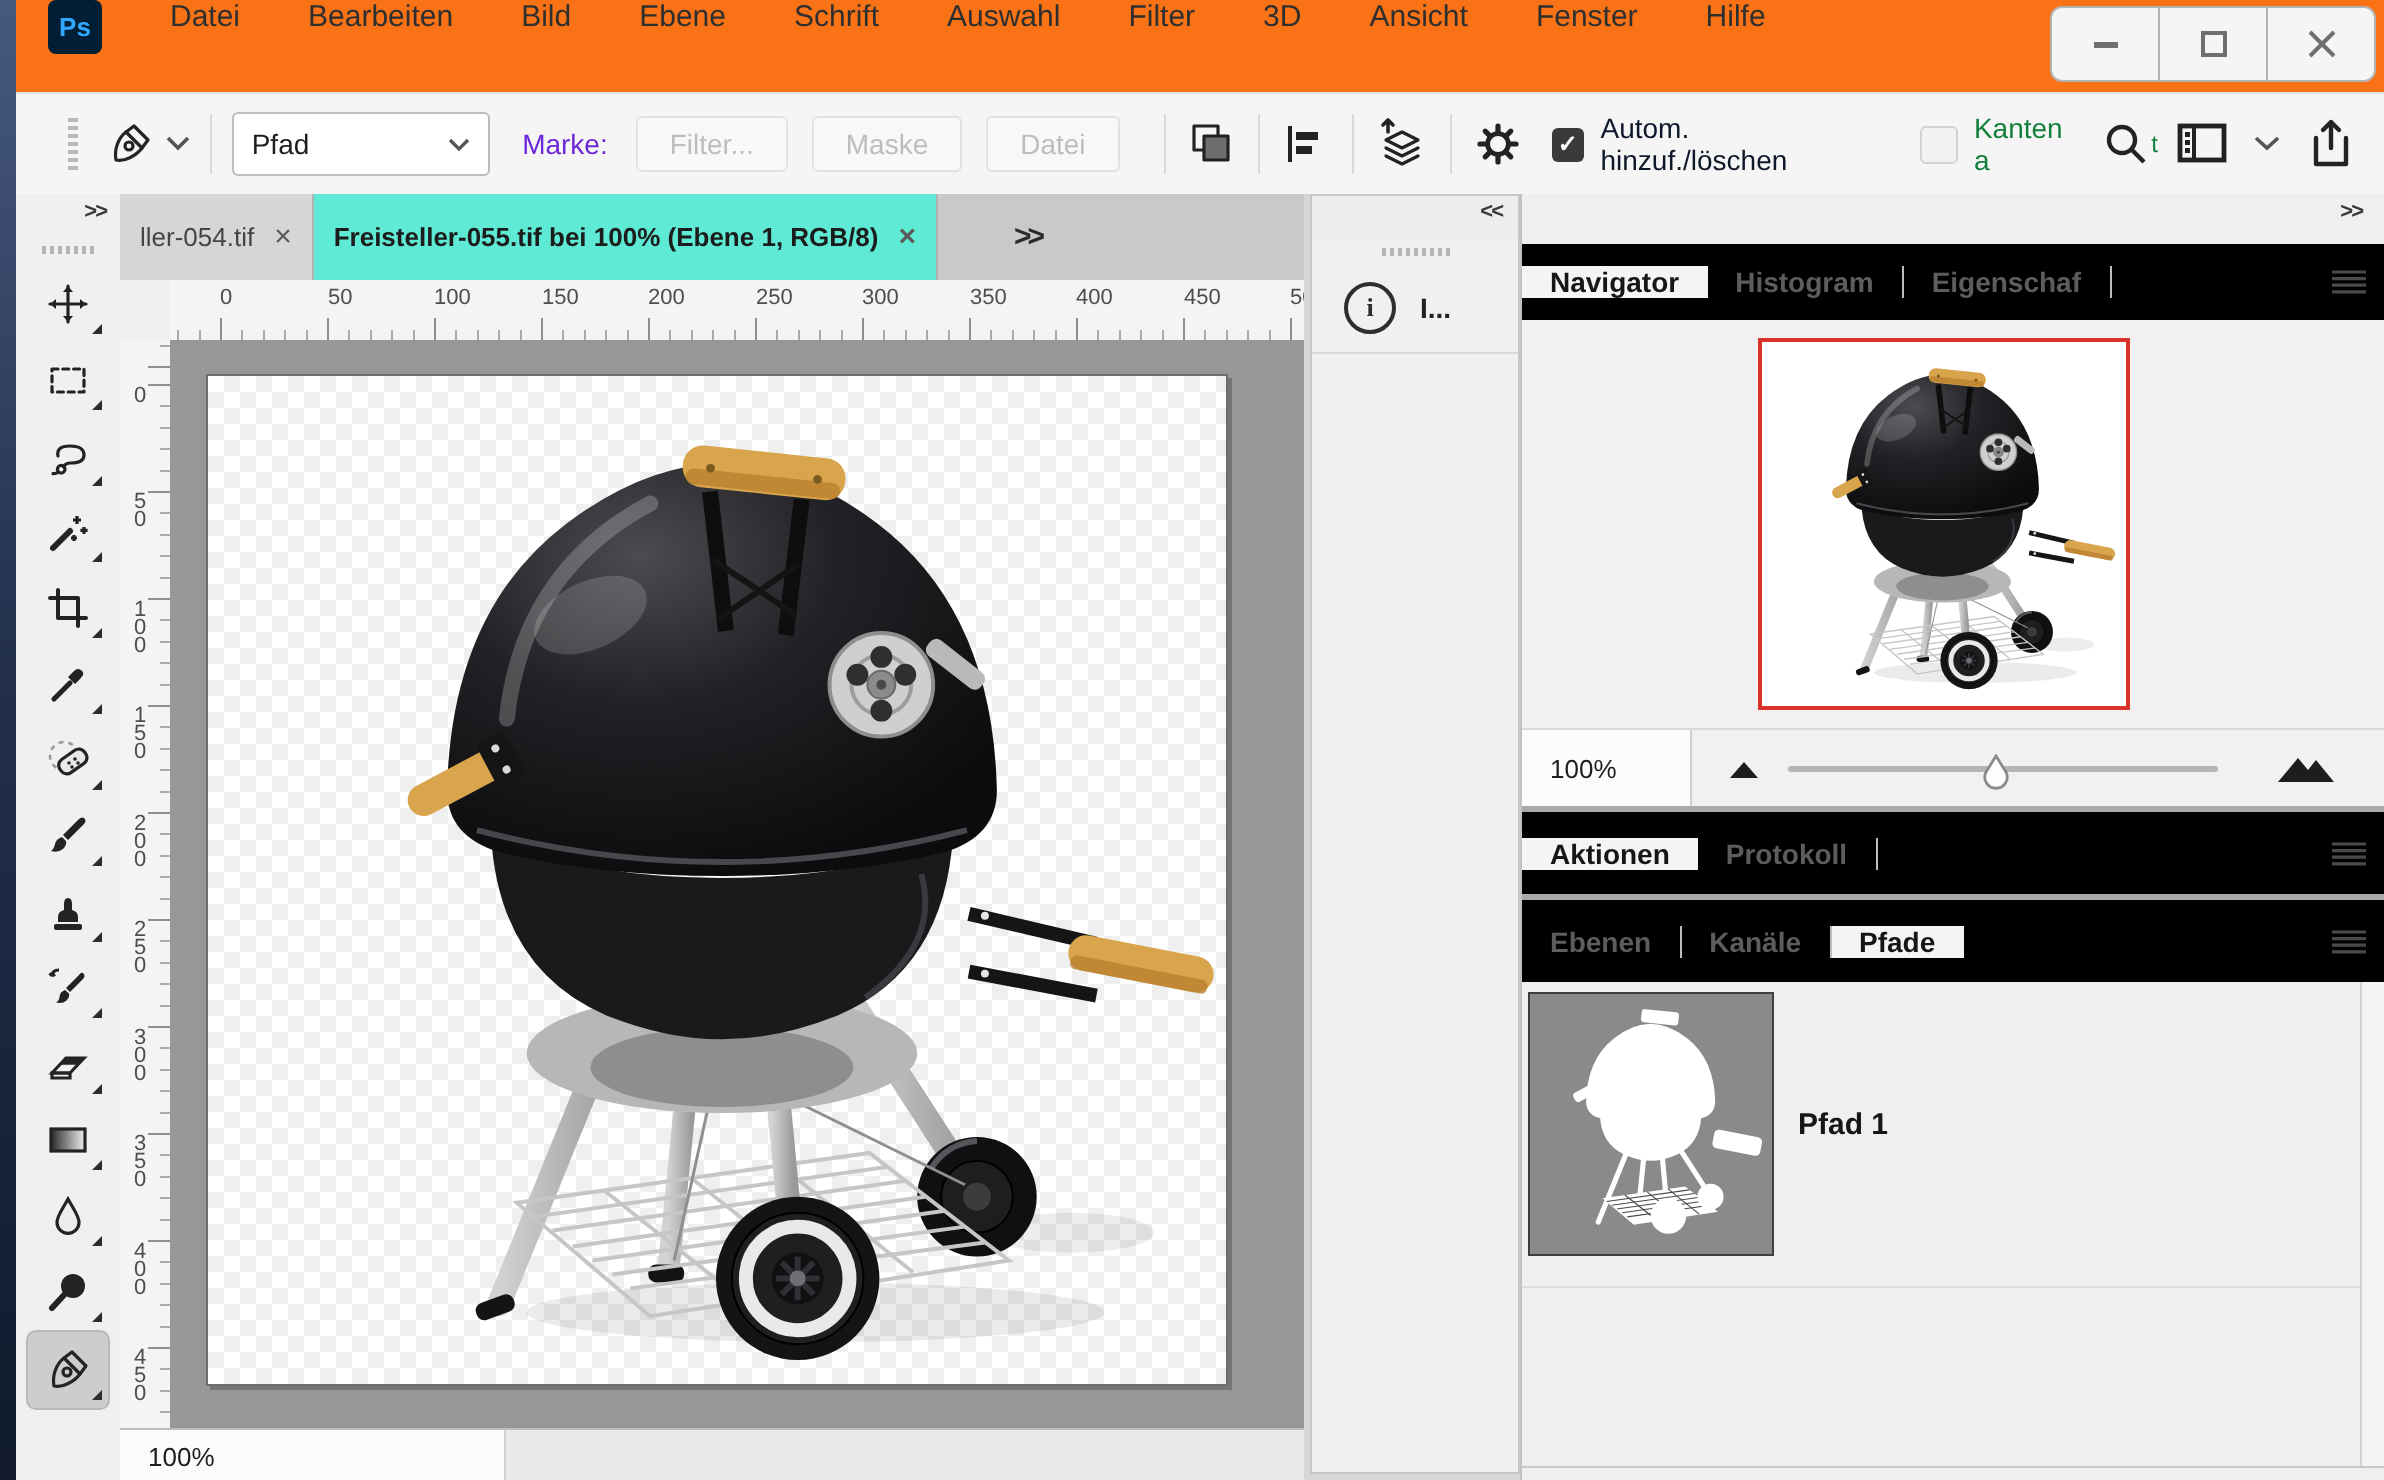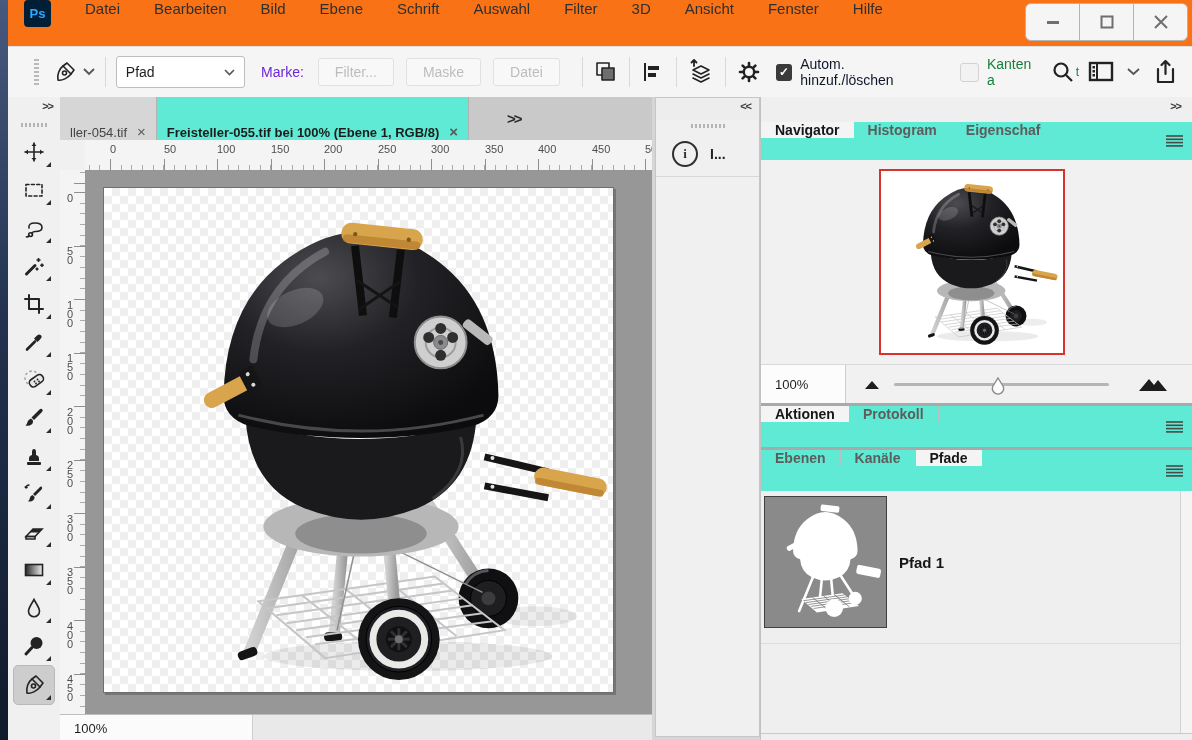--- a/index.html
+++ b/index.html
@@ -46,21 +46,21 @@
   #toolbar-header{height:20px;text-align:right;padding:3px 7px 0 0;font-size:11px;font-weight:bold;color:#3a3a3a;letter-spacing:-1px}
   #toolbar-dots{width:26px;height:4px;margin:3px auto 6px auto;
     background-image:repeating-linear-gradient(90deg,#b5b5b5 0 2px,transparent 2px 4px)}
   .tool{width:40px;height:38px;margin:0 auto;position:relative;display:flex;align-items:center;justify-content:center;border-radius:5px}
   .tool::after{content:"";position:absolute;right:3px;bottom:4px;border-left:5px solid transparent;border-bottom:5px solid #2c2c2c}
   .tool.selected{background:#cdcdcd;border:1px solid #b9b9b9}
 
   
   #docwin{left:60px;top:97px;width:592px;height:643px;background:#c9c9c9}
   #doc-tabbar{height:43px;display:flex;align-items:stretch;background:#c9c9c9}
-  .doctab{display:flex;align-items:flex-end;font-size:13px;padding:0 10px;gap:10px;border-right:1px solid #b2b2b2}
+  .doctab{display:flex;align-items:center;font-size:13px;padding:0 10px;gap:10px;border-right:1px solid #b2b2b2}
   .doctab .x{color:#5a5a5a;font-size:15px}
   .doctab.inactive{background:#d6d6d6;color:#454545;max-width:128px;overflow:hidden;white-space:nowrap}
   .doctab.active{background:#5eead4;color:#1c1c1c;font-weight:bold;white-space:nowrap}
   #tab-overflow{margin-left:28px;align-self:center;font-size:15px;font-weight:bold;color:#2b2b2b;letter-spacing:-2px;padding:4px 10px}
   #ruler-corner{left:0;top:43px;width:25px;height:30px;background:#f0f0f0;border-right:1px solid #aaa;border-bottom:1px solid #aaa}
   #hruler{left:25px;top:43px;width:567px;height:30px;background:#f4f4f4;border-bottom:1px solid #a2a2a2;overflow:hidden;
     background-image:repeating-linear-gradient(90deg,#8f8f8f 0 1px,transparent 1px 53.5px),
                      repeating-linear-gradient(90deg,#ababab 0 1px,transparent 1px 10.7px);
     background-size:100% 11px,100% 5px;background-repeat:repeat-x;background-position:25px bottom,25px bottom}
   .hlab{position:absolute;top:3px;font-size:11px;color:#4e4e4e}
@@ -85,21 +85,21 @@
   #infopanel-dots{width:34px;height:4px;margin:4px auto;
     background-image:repeating-linear-gradient(90deg,#b5b5b5 0 2px,transparent 2px 4px)}
   #info-row{height:44px;border-bottom:1px solid #d8d8d8;display:flex;align-items:center;gap:12px;padding-left:16px}
   #info-circle{width:22px;height:22px;border:2px solid #2e2e2e;border-radius:50%;display:flex;align-items:center;justify-content:center;
     font-size:13px;font-weight:bold;color:#2e2e2e;font-family:"Liberation Serif",serif}
   #info-label{font-size:14px;font-weight:bold;color:#222}
 
   
   #rightcol{left:760px;top:97px;width:432px;height:643px;background:#efefef;border-left:1px solid #c2c2c2}
   #rightcol-header{height:22px;background:#efefef;text-align:right;padding:3px 12px 0 0;font-size:11px;font-weight:bold;color:#3a3a3a;letter-spacing:-1px}
-  .ptabs{height:38px;background:#5eead4;display:flex;align-items:flex-start;position:relative}
+  .ptabs{height:38px;background:#000000;display:flex;align-items:center;position:relative}
   .ptab{display:flex;align-items:center;padding:0 14px;font-size:14px;color:#5d5d5d;font-weight:bold;
     border-right:1px solid #bdbdbd;white-space:nowrap;overflow:hidden}
   .ptab.active{background:#f4f4f4;color:#161616;border-right:none}
   .burger{position:absolute;right:10px;top:50%;transform:translateY(-50%)}
   .gsep{height:3px;background:#a9a9a9}
 
   #nav-body{height:204px;background:#f1f1f1;position:relative}
   #nav-thumb{position:absolute;left:118px;top:9px;width:182px;height:182px;background:#fff;border:2px solid #d8322c}
   #nav-zoomrow{height:38px;background:#f1f1f1;border-top:1px solid #d9d9d9;display:flex;align-items:center;position:relative}
   #nav-zoom-field{width:85px;height:100%;background:#fcfcfc;border-right:1px solid #cfcfcf;display:flex;align-items:center;

